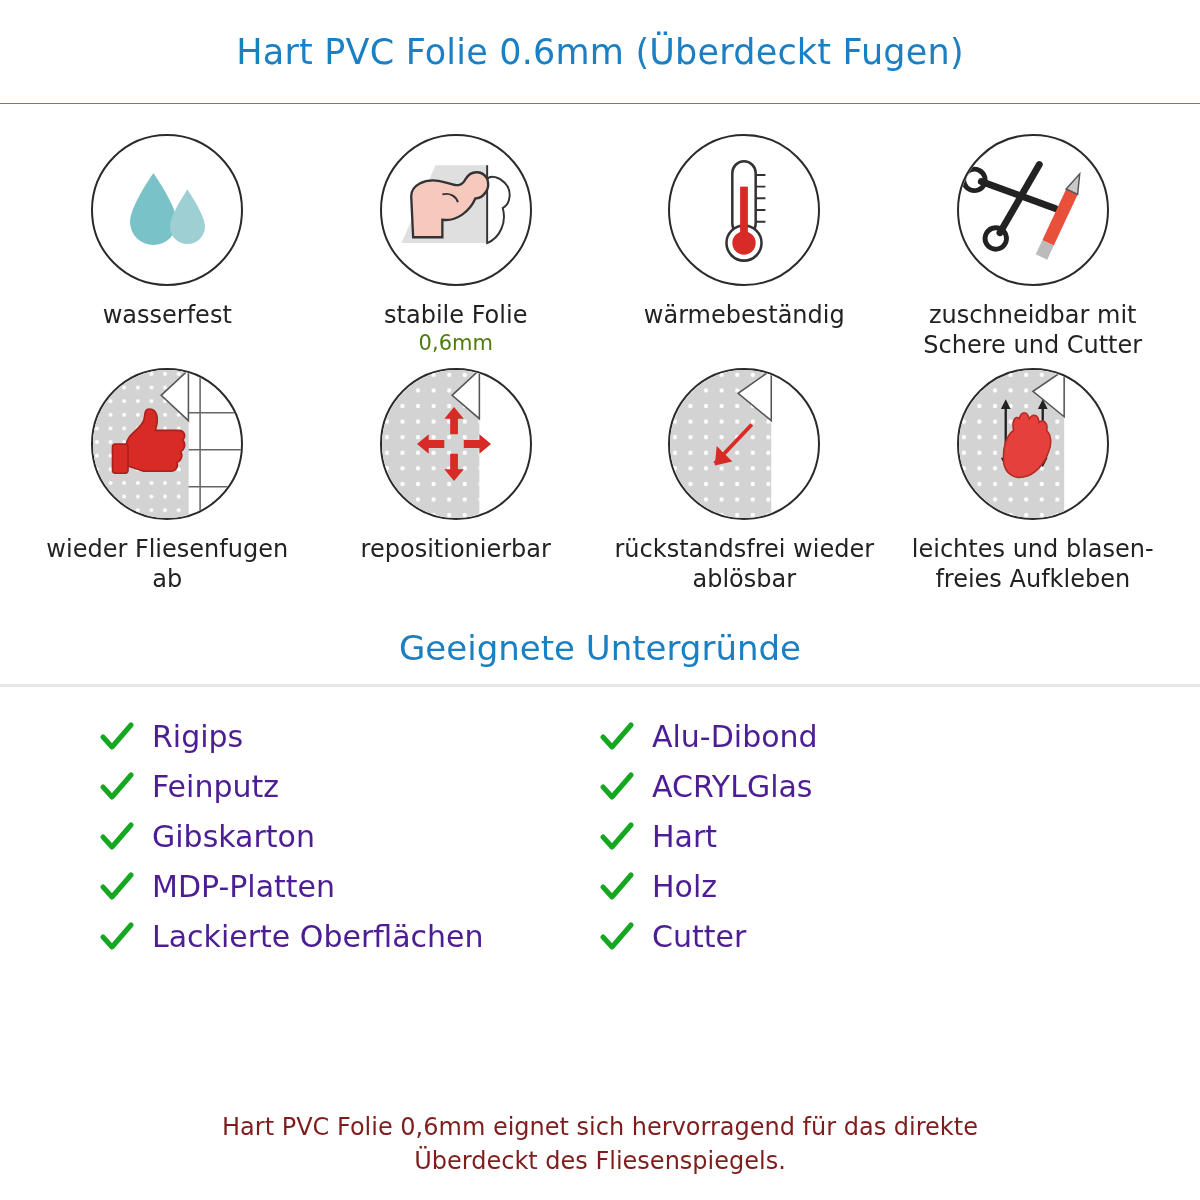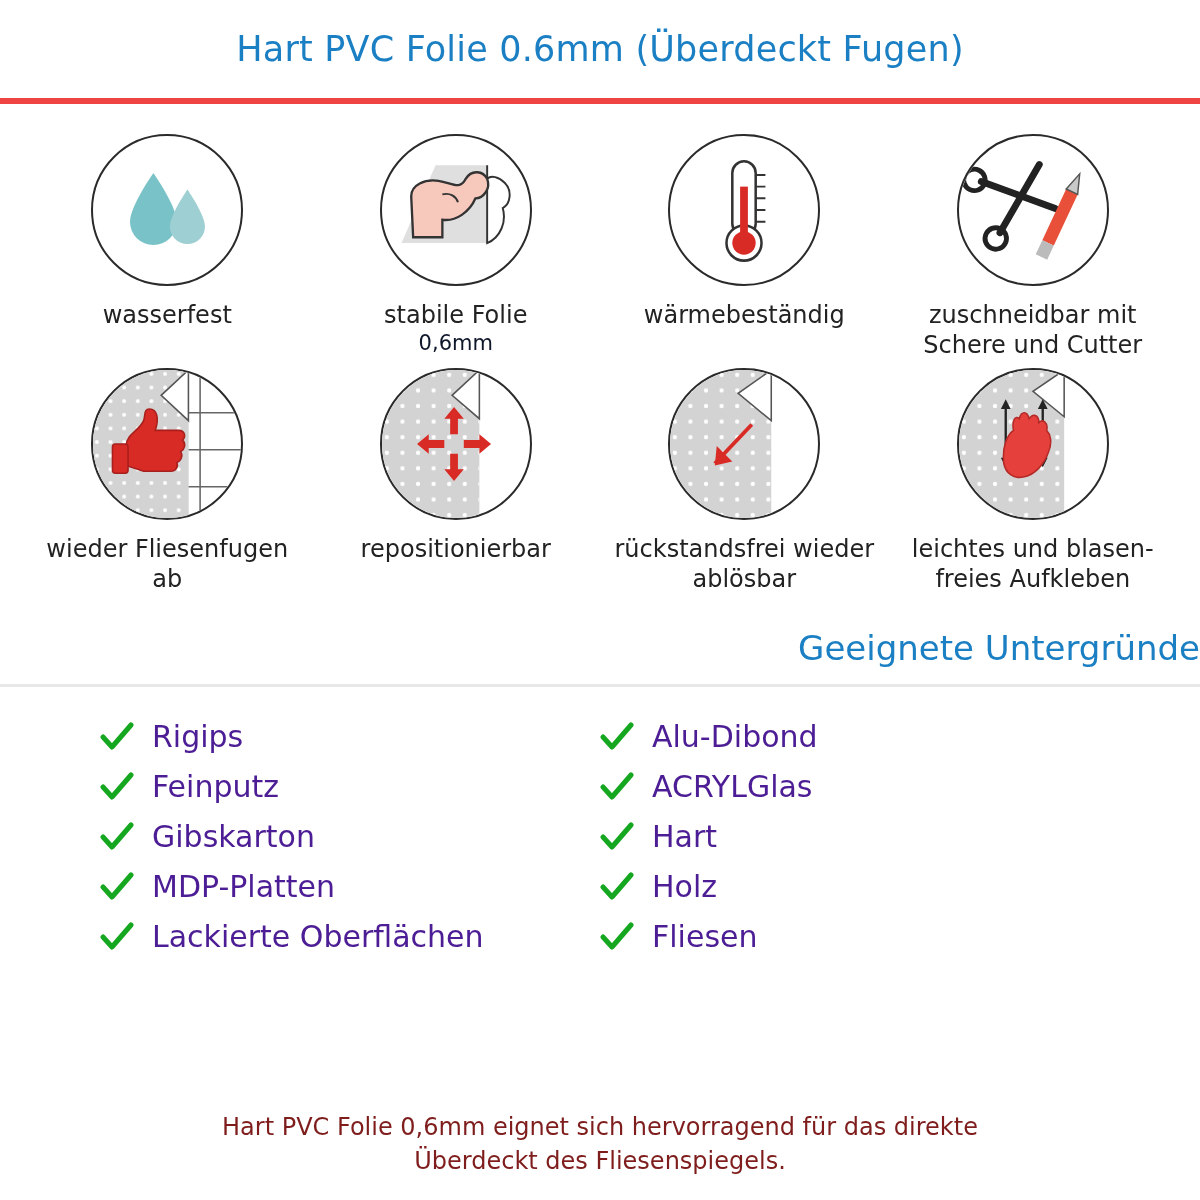--- a/index.html
+++ b/index.html
@@ -20,21 +20,21 @@
     height: 1200px;
     box-sizing: border-box;
   }
 
   
   .header {
     height: 104px;
     display: flex;
     align-items: center;
     justify-content: center;
-    border-bottom: 6px solid #ef4444;
+    border-bottom: 1px solid #ef4444;
     box-sizing: border-box;
   }
   .header-title {
     font-size: 35px;
     color: #1b7fc4;
     font-weight: normal;
     letter-spacing: 0.2px;
     text-align: center;
   }
 
@@ -64,31 +64,31 @@
   .feature-label {
     margin-top: 14px;
     text-align: center;
     font-size: 24px;
     line-height: 30px;
     color: #222222;
     max-width: 270px;
   }
   .feature-sub {
     font-size: 21px;
-    color: #0f172a;
+    color: #4d7c0f;
     line-height: 27px;
   }
 
   
   .circle svg { display: block; width: 100%; height: 100%; }
 
   
   .subheader {
     margin-top: 34px;
-    text-align: right;
+    text-align: center;
     font-size: 34px;
     color: #1b7fc4;
     padding-bottom: 16px;
     border-bottom: 3px solid #e8e8e8;
   }
 
   
   .substrates {
     margin-top: 28px;
     display: grid;
@@ -356,21 +356,21 @@
       <div class="sub-item">
         <svg class="check" viewBox="0 0 34 30">
             <path d="M3 15 L12 25 L31 3" fill="none" stroke="#16a720" stroke-width="5" stroke-linecap="round" stroke-linejoin="round"></path>
           </svg>
         <span>Holz</span>
       </div>
       <div class="sub-item">
         <svg class="check" viewBox="0 0 34 30">
             <path d="M3 15 L12 25 L31 3" fill="none" stroke="#16a720" stroke-width="5" stroke-linecap="round" stroke-linejoin="round"></path>
           </svg>
-        <span>Fliesen</span>
+        <span>Cutter</span>
       </div>
     </div>
 
   </div>
 
   <div class="footer">
     <div>Hart PVC Folie 0,6mm eignet sich hervorragend für das direkte</div>
     <div>Überdeckt des Fliesenspiegels.</div>
   </div>
 

